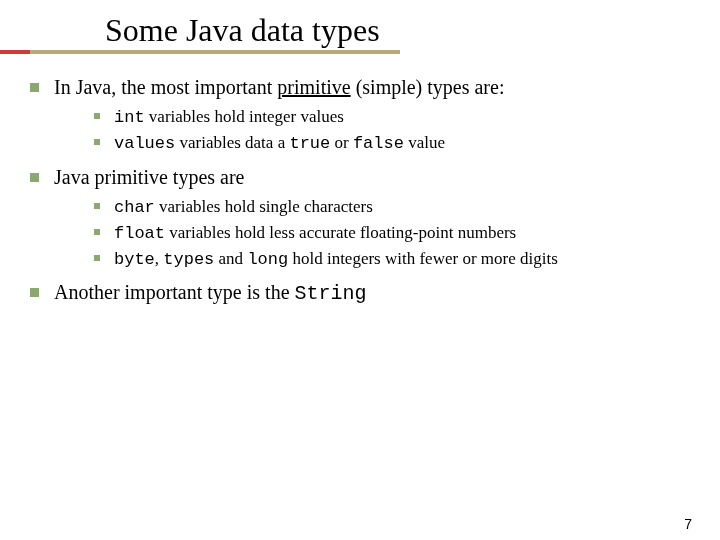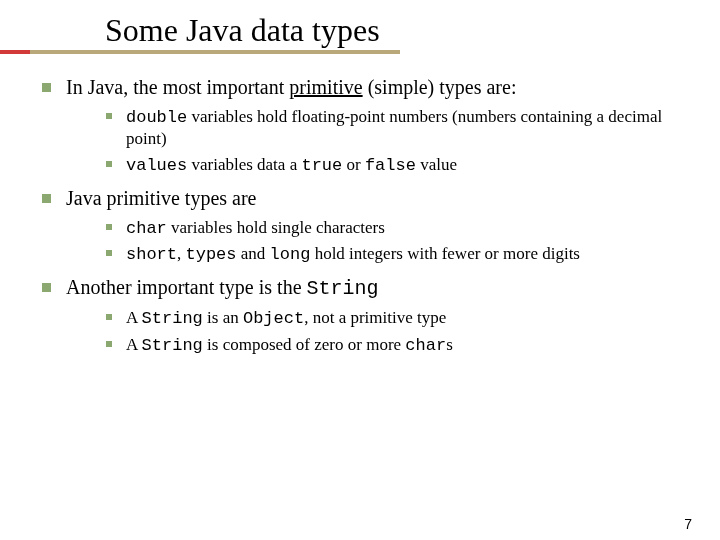--- a/index.html
+++ b/index.html
@@ -38,21 +38,21 @@
   }
   .title-accent {
     position: absolute;
     left: 0;
     top: 50px;
     height: 4px;
     width: 30px;
     background: #d23a3a;
   }
   .body {
-    padding: 22px 30px 0 34px;
+    padding: 22px 30px 0 22px;
     font-size: 20px;
     line-height: 1.25;
   }
   ul.lvl1 {
     list-style: none;
     margin: 0;
     padding: 0;
   }
   ul.lvl1 > li {
     position: relative;
@@ -108,28 +108,26 @@
 
   <div class="title-wrap">
     <h1 class="title">Some Java data types</h1>
     <div class="title-underline"></div>
     <div class="title-accent"></div>
   </div>
 
   <div class="body">
     <ul class="lvl1" id="lvl1">
         <li><span>In Java, the most important <span class="u">primitive</span> (simple) types are:</span><ul class="lvl2">
-            <li><span class="code">double</span><span> variables hold floating-point numbers (numbers containing a decimal point)</span></li>
+            <li><span class="code">int</span><span> variables hold integer values</span></li>
             <li><span class="code">values</span><span> variables data a </span><span class="code">true</span><span> or </span><span class="code">false</span><span> value</span></li>
           </ul></li>
         <li><span>Java primitive types are</span><ul class="lvl2">
             <li><span class="code">char</span><span> variables hold single characters</span></li>
-            <li><span class="code">short</span><span>, </span><span class="code">types</span><span> and </span><span class="code">long</span><span> hold integers with fewer or more digits</span></li>
+            <li><span class="code">float</span><span> variables hold less accurate floating-point numbers</span></li>
+            <li><span class="code">byte</span><span>, </span><span class="code">types</span><span> and </span><span class="code">long</span><span> hold integers with fewer or more digits</span></li>
           </ul></li>
-        <li><span><span>Another important type is the </span><span class="code">String</span></span><ul class="lvl2">
-            <li><span>A </span><span class="code">String</span><span> is an </span><span class="code">Object</span><span>, not a primitive type</span></li>
-            <li><span>A </span><span class="code">String</span><span> is composed of zero or more </span><span class="code">char</span><span>s</span></li>
-          </ul></li>
+        <li><span><span>Another important type is the </span><span class="code">String</span></span></li>
       </ul>
   </div>
 
   <div class="pagenum">7</div>
 </div>
 
 </body></html>

